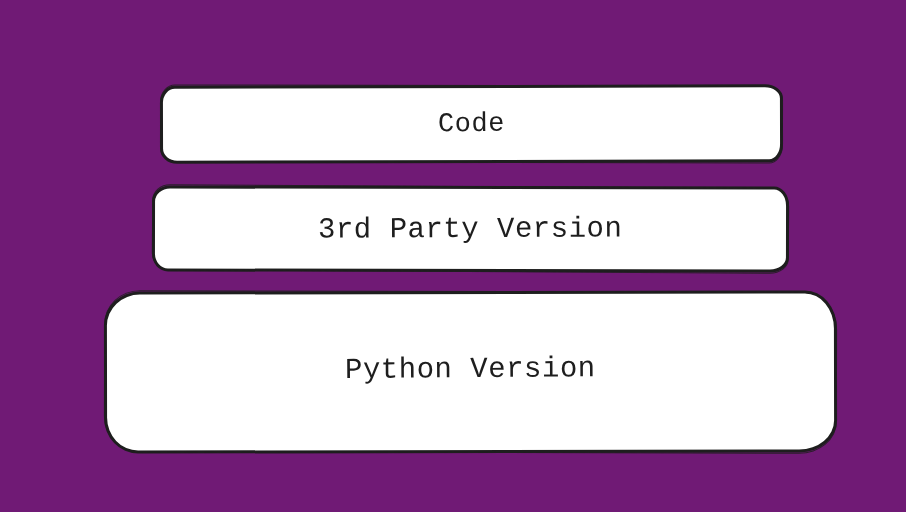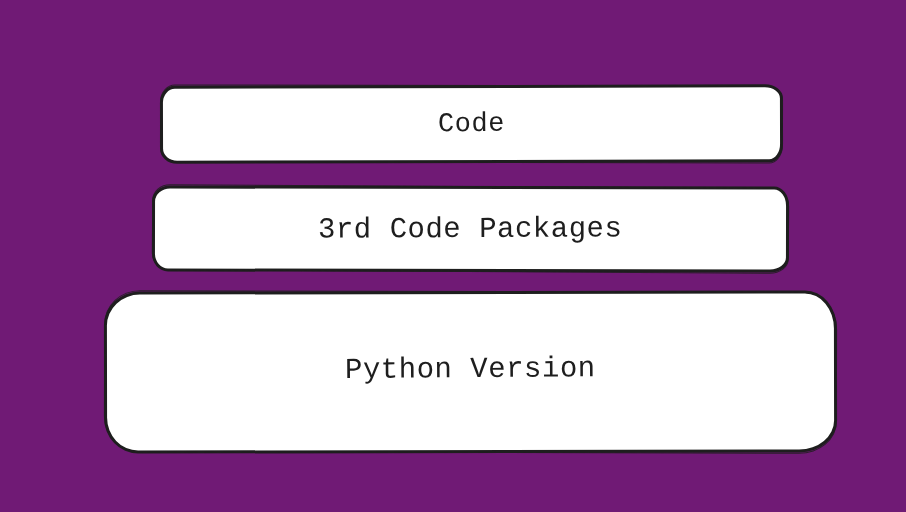--- a/index.html
+++ b/index.html
@@ -79,20 +79,20 @@
 </head>
 <body>
 
 <div class="canvas">
 
   <div class="layer-box box-code">
     <span class="layer-label">Code</span>
   </div>
 
   <div class="layer-box box-packages">
-    <span class="layer-label">3rd Code Packages</span>
+    <span class="layer-label">3rd Party Version</span>
   </div>
 
   <div class="layer-box box-python">
     <span class="layer-label">Python Version</span>
   </div>
 
 </div>
 
 </body></html>

